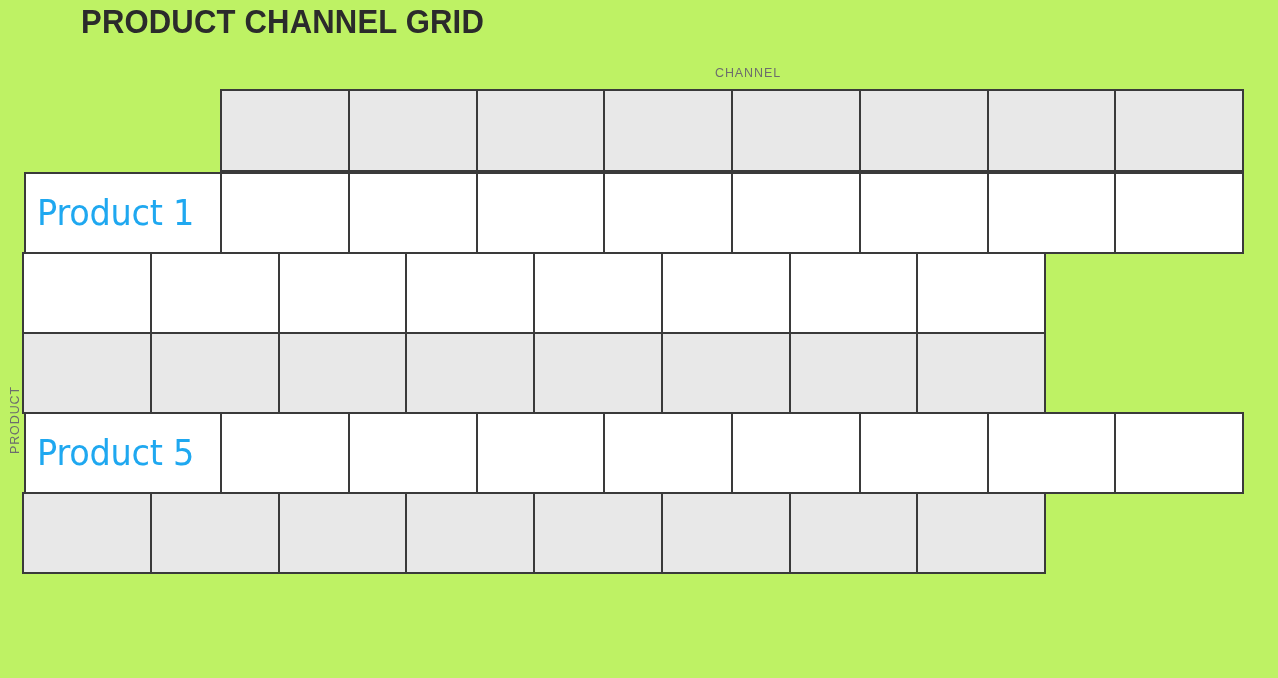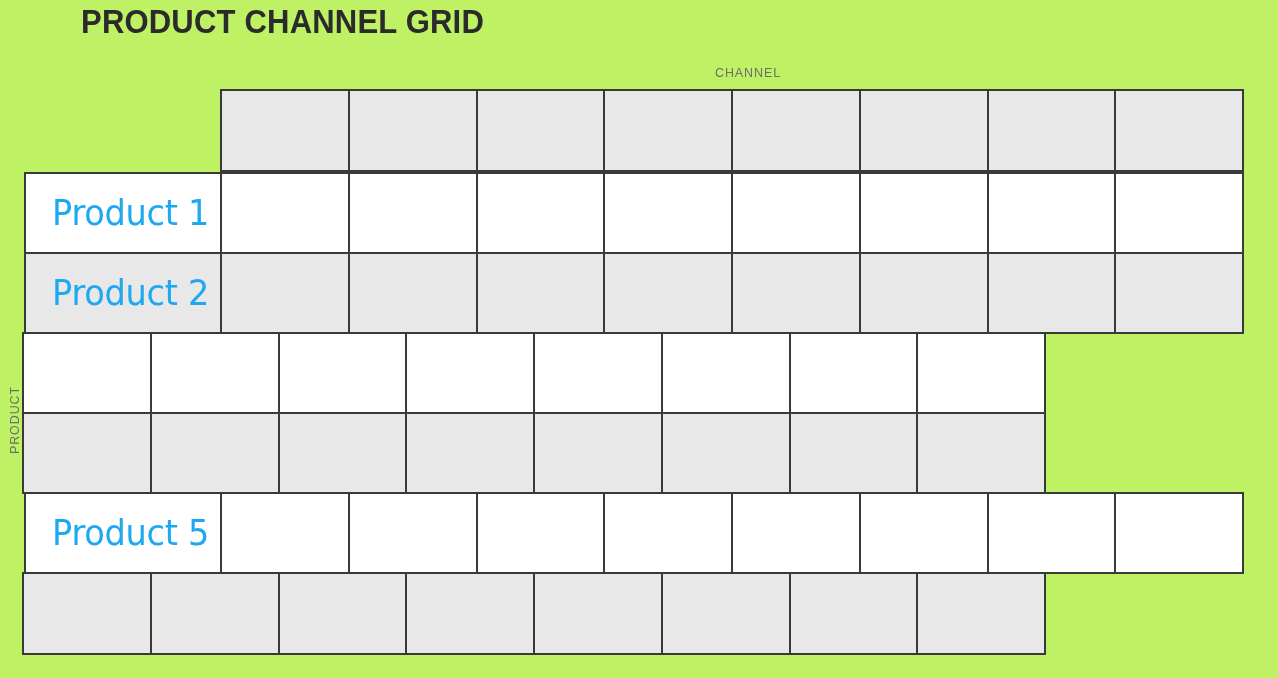--- a/index.html
+++ b/index.html
@@ -98,21 +98,21 @@
     margin-top: -2px;
   }
   .body-row:first-child { margin-top: 0; }
 
   .row-label-cell {
     width: 198px;
     box-sizing: border-box;
     border: 2px solid #3a3a3a;
     display: flex;
     align-items: center;
-    padding-left: 26px;
+    padding-left: 11px;
   }
   .data-cell {
     width: 129.75px;
     box-sizing: border-box;
     border: 2px solid #3a3a3a;
     margin-left: -2px;
   }
 
   .row-white .row-label-cell,
   .row-white .data-cell { background: #ffffff; }
@@ -162,33 +162,20 @@
           </div>
           <div class="data-cell"></div>
           <div class="data-cell"></div>
           <div class="data-cell"></div>
           <div class="data-cell"></div>
           <div class="data-cell"></div>
           <div class="data-cell"></div>
           <div class="data-cell"></div>
           <div class="data-cell"></div>
         </div>
-        <div class="body-row row-shaded">
-          <div class="row-label-cell">
-            <span class="row-label-text">Product 2</span>
-          </div>
-          <div class="data-cell"></div>
-          <div class="data-cell"></div>
-          <div class="data-cell"></div>
-          <div class="data-cell"></div>
-          <div class="data-cell"></div>
-          <div class="data-cell"></div>
-          <div class="data-cell"></div>
-          <div class="data-cell"></div>
-        </div>
         <div class="body-row row-white">
           <div class="data-cell"></div>
           <div class="data-cell"></div>
           <div class="data-cell"></div>
           <div class="data-cell"></div>
           <div class="data-cell"></div>
           <div class="data-cell"></div>
           <div class="data-cell"></div>
           <div class="data-cell"></div>
         </div>

